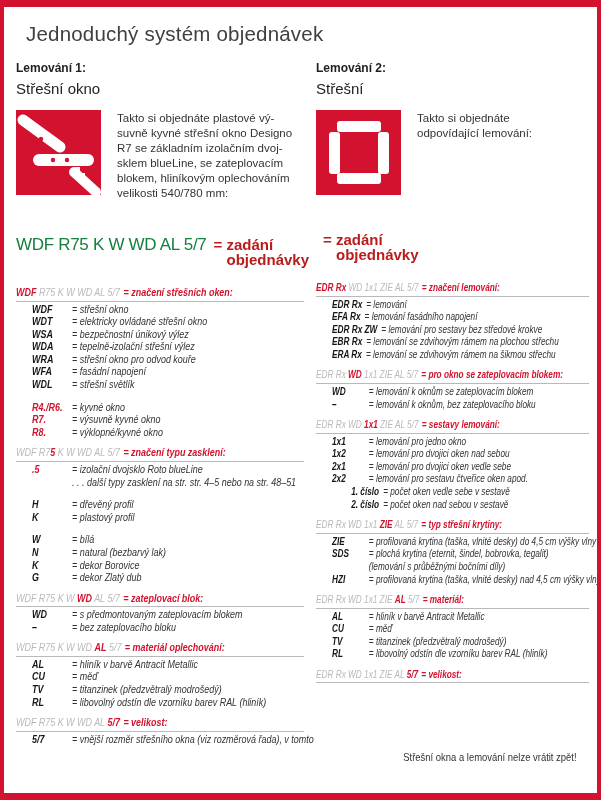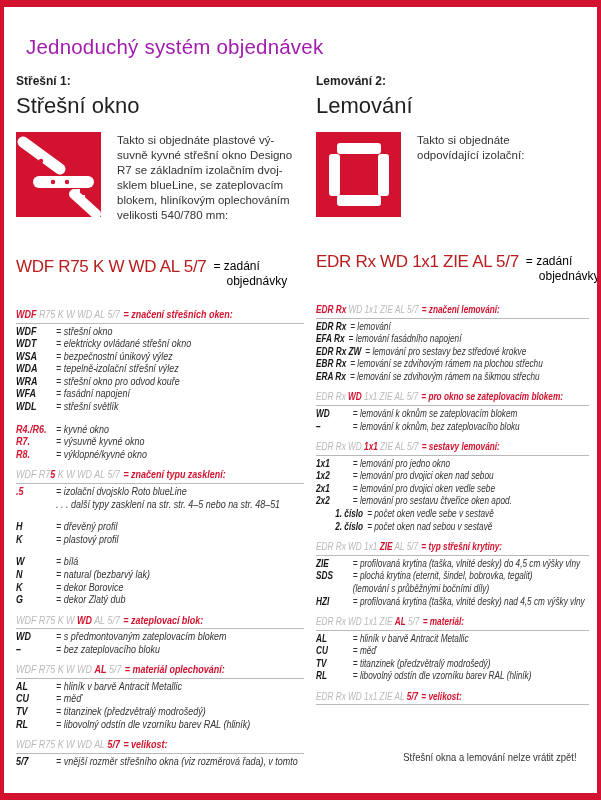--- a/index.html
+++ b/index.html
@@ -1,63 +1,63 @@
 <!DOCTYPE html>
 <html><head>
 <meta charset="utf-8">
 <style>
   html,body{margin:0;padding:0;background:#e9e9e9;font-family:"Liberation Sans",sans-serif;}
   .page{position:relative;width:601px;height:800px;box-sizing:border-box;margin:0 auto;
         background:#fff;border:solid #d2122e;border-width:7px 4px;overflow:hidden;}
-  .page-title{margin:28px 0 0 22px;font-size:20.5px;font-weight:500;color:#a21caf;letter-spacing:.2px;}
+  .page-title{margin:15px 0 0 22px;font-size:20.5px;font-weight:500;color:#404040;letter-spacing:.2px;}
   .columns{display:flex;padding:0 12px;margin-top:15px;}
   .col{position:relative;}
   .col-left{width:288px;margin-right:12px;--cx:.87;}
   .col-right{width:273px;--cx:.80;}
   .ex-label{font-size:12px;font-weight:700;color:#1f1f1f;}
-  .ex-title{margin:5px 0 2px;font-size:22px;font-weight:400;color:#1f1f1f;}
+  .ex-title{margin:5px 0 2px;font-size:15px;font-weight:400;color:#1f1f1f;}
   .intro-row{display:flex;margin-top:13px;}
   .pict{width:85px;height:85px;flex:0 0 85px;background:#d2122e;margin-right:16px;}
   .pict svg{display:block;width:85px;height:85px;}
   .intro{margin:1px 0 0;font-size:11.5px;line-height:15px;color:#333;white-space:pre-line;}
   .intro-row{min-height:86px;}
   .order-line{display:flex;align-items:flex-start;margin-top:34px;min-height:44px;}
-  .order-code{font-size:17px;color:#b91c1c;letter-spacing:-.3px;white-space:nowrap;}
-  .order-label{margin:2px 0 0 7px;font-size:12px;font-weight:400;color:#000000;
+  .order-code{font-size:17px;color:#15803d;letter-spacing:-.3px;white-space:nowrap;}
+  .order-label{margin:2px 0 0 7px;font-size:15px;font-weight:700;color:#b91c1c;
                white-space:pre-line;padding-left:13px;text-indent:-13px;line-height:15px;}
   .sec{margin-top:8px;font-style:italic;}
   .sec-header{border-bottom:1px solid #b9b9b9;padding-bottom:1px;}
   .hline{transform:scaleX(var(--cx));transform-origin:0 50%;white-space:nowrap;
          font-size:10.3px;font-weight:400;line-height:12.5px;}
   .cg{color:#b9b9b9;}
   .ch{color:#d2122e;font-weight:700;}
   .sec-label{color:#d2122e;font-weight:700;margin-left:4px;display:inline-block;
              white-space:pre-line;vertical-align:top;}
-  .items{padding-top:2px;}
+  .items{padding-top:2px;margin-left:16px;}
   .item-row{transform:scaleX(var(--cx));transform-origin:0 50%;white-space:nowrap;
             font-size:10.3px;line-height:12.6px;color:#333;}
   .item-key{display:inline-block;width:46px;font-weight:700;color:#161616;}
   .item-key.red{color:#d2122e;}
   .item-row.inline .item-key{width:auto;margin-right:5px;}
   .item-row.ind{padding-left:24px;}
   .item-bp{margin-right:5px;color:#161616;}
   .item-val{color:#333;}
   .footer-note{position:absolute;right:20px;bottom:30px;font-size:10.5px;color:#333;
                transform:scaleX(.9);transform-origin:100% 50%;white-space:nowrap;}
 </style>
 </head>
 <body>
 
 <div class="page">
   <h1 class="page-title">Jednoduchý systém objednávek</h1>
 
   <div class="columns">
 
     <section class="col col-left">
-      <div class="ex-label">Střešní 1:</div>
+      <div class="ex-label">Lemování 1:</div>
       <h2 class="ex-title">Střešní okno</h2>
 
       <div class="intro-row">
         <div class="pict">
           <svg viewBox="0 0 85 85" xmlns="http://www.w3.org/2000/svg">
             <line x1="7" y1="10" x2="44" y2="37" stroke="#fff" stroke-width="11" stroke-linecap="round"></line>
             <line x1="23" y1="50" x2="72" y2="50" stroke="#fff" stroke-width="12" stroke-linecap="round"></line>
             <circle cx="25" cy="29" r="2.2" fill="#d2122e"></circle>
             <circle cx="37" cy="50" r="2.2" fill="#d2122e"></circle>
             <circle cx="51" cy="50" r="2.2" fill="#d2122e"></circle>
@@ -184,37 +184,36 @@
 
                 <div class="item-row"><span class="item-key">5/7</span><span class="item-val">= vnější rozměr střešního okna (viz rozměrová řada), v tomto</span></div>
 
               </div>
           </div>
         </div>
     </section>
 
     <section class="col col-right">
       <div class="ex-label">Lemování 2:</div>
-      <h2 class="ex-title">Lemování</h2>
+      <h2 class="ex-title">Střešní</h2>
 
       <div class="intro-row">
         <div class="pict">
           <svg viewBox="0 0 85 85" xmlns="http://www.w3.org/2000/svg">
             <rect x="21" y="11" width="44" height="11" rx="3" fill="#fff"></rect>
             <rect x="21" y="63" width="44" height="11" rx="3" fill="#fff"></rect>
             <rect x="13" y="22" width="11" height="42" rx="3" fill="#fff"></rect>
             <rect x="62" y="22" width="11" height="42" rx="3" fill="#fff"></rect>
           </svg>
         </div>
         <p class="intro">Takto si objednáte
-odpovídající izolační:</p>
+odpovídající lemování:</p>
       </div>
 
       <div class="order-line">
-        <span class="order-code">EDR Rx WD 1x1 ZIE AL 5/7</span>
         <span class="order-label">= zadání
 objednávky</span>
       </div>
 
       <div class="sections">
 
           <div class="sec">
             <div class="sec-header">
               <div class="hline"><span class="cg"></span><span class="ch">EDR Rx</span><span class="cg"> WD 1x1 ZIE AL 5/7</span><span class="sec-label">= značení lemování:</span></div>
             </div>

